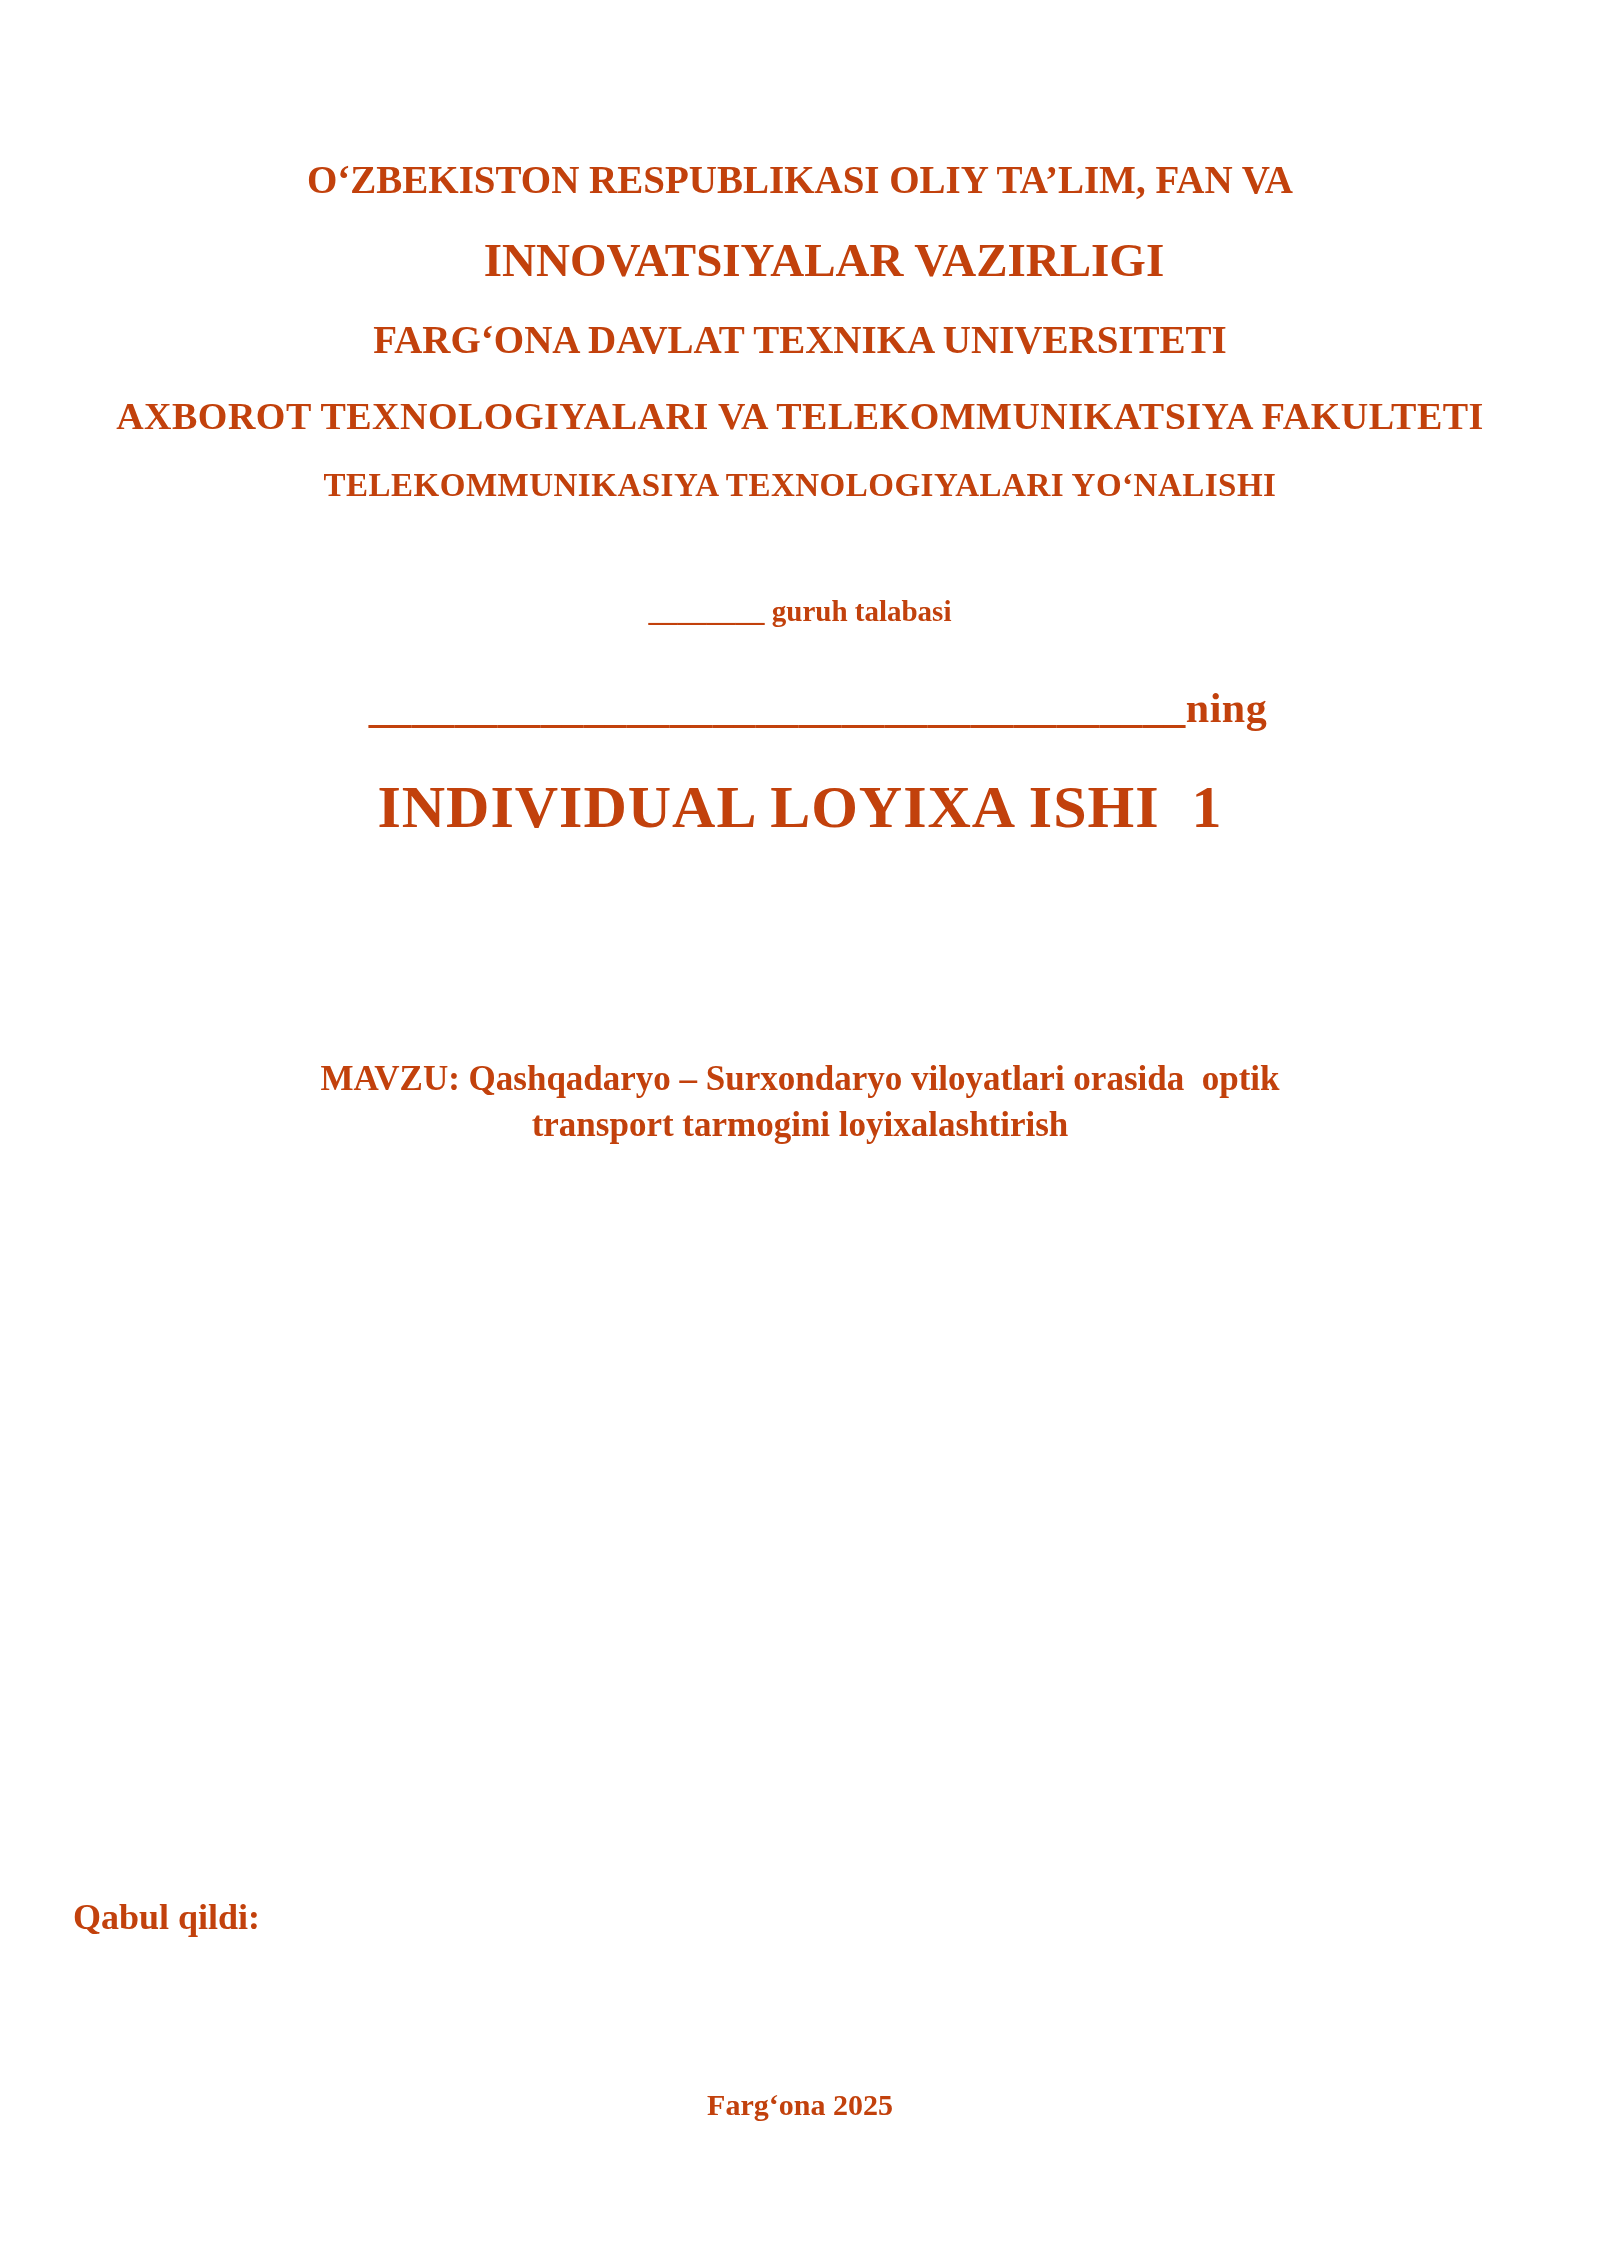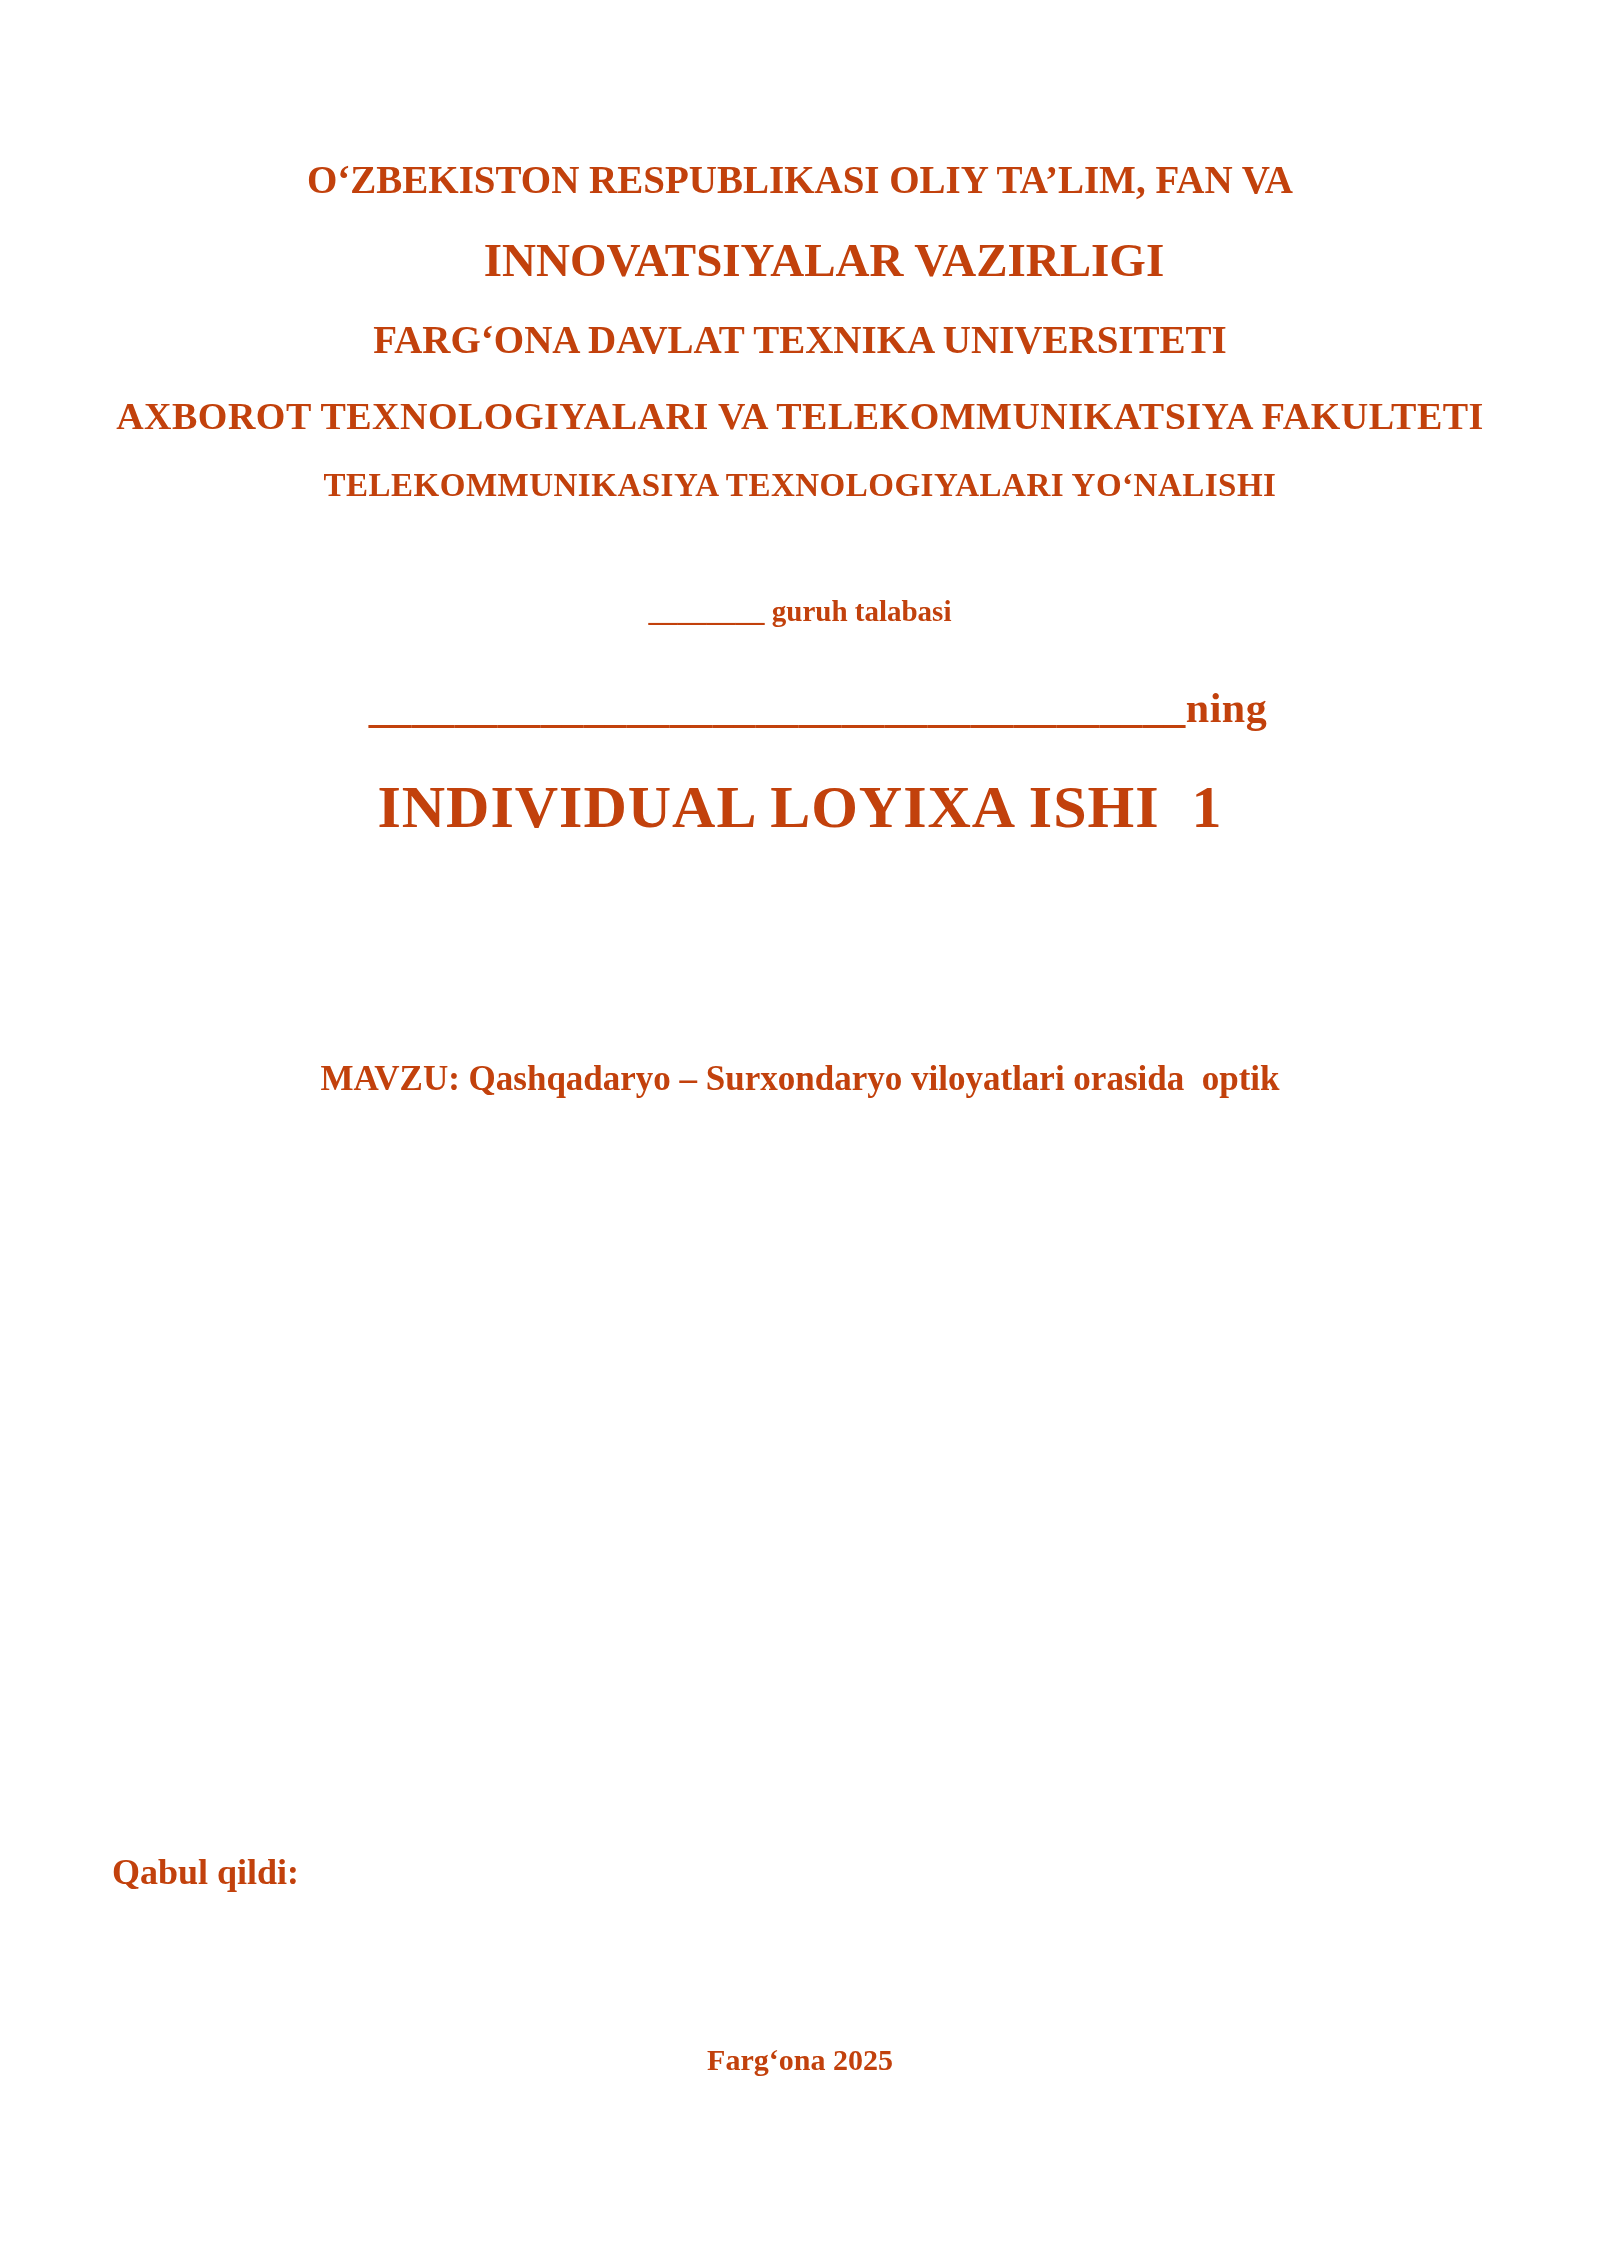--- a/index.html
+++ b/index.html
@@ -34,21 +34,21 @@
   .main-title { font-size: 60px; margin-top: 48px; letter-spacing: 1px; }
 
   .topic-block { margin-top: 219px; }
   .topic-line-1 { font-size: 35px; line-height: 1.3; }
   .topic-line-2 { font-size: 35px; line-height: 1.3; }
 
   .accepted-line {
     font-size: 36px;
     margin-top: 752px;
     text-align: left;
-    padding-left: 112px;
+    padding-left: 73px;
   }
 
   .footer-line { font-size: 30px; margin-top: 155px; }
 </style>
 </head>
 <body>
 
 <div class="page">
 
   <div class="header-block center">
@@ -61,19 +61,20 @@
 
   <div class="center">
     <p class="group-line">________ guruh talabasi</p>
     <p class="name-line">______________________________________ning</p>
   </div>
 
   <p class="main-title center">INDIVIDUAL LOYIXA ISHI  1</p>
 
   <div class="topic-block center">
     <p class="topic-line-1">MAVZU: Qashqadaryo – Surxondaryo viloyatlari orasida  optik</p>
+    <p class="topic-line-2">transport tarmogini loyixalashtirish</p>
   </div>
 
   <p class="accepted-line">Qabul qildi:</p>
 
   <p class="footer-line center">Farg‘ona 2025</p>
 
 </div>
 
 </body></html>

